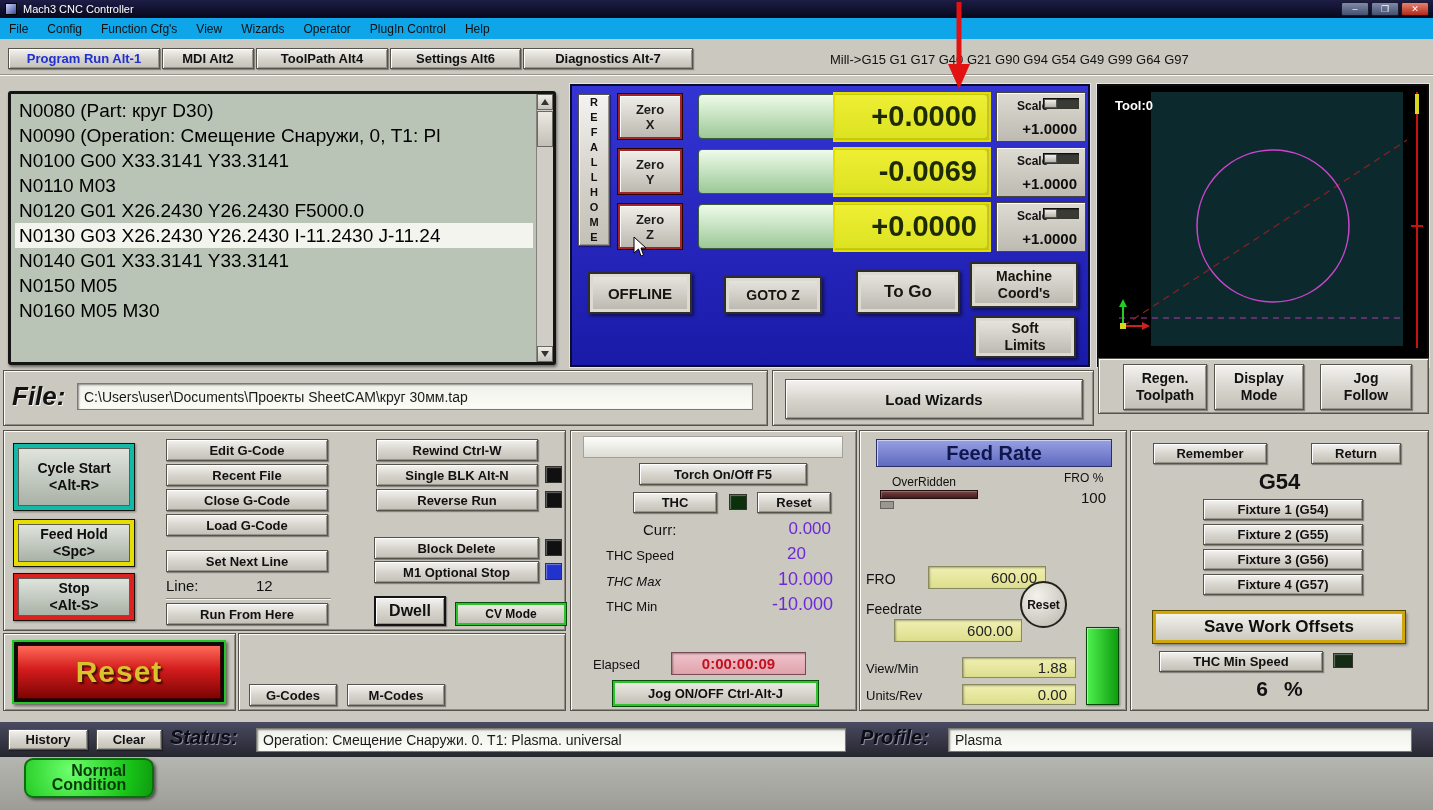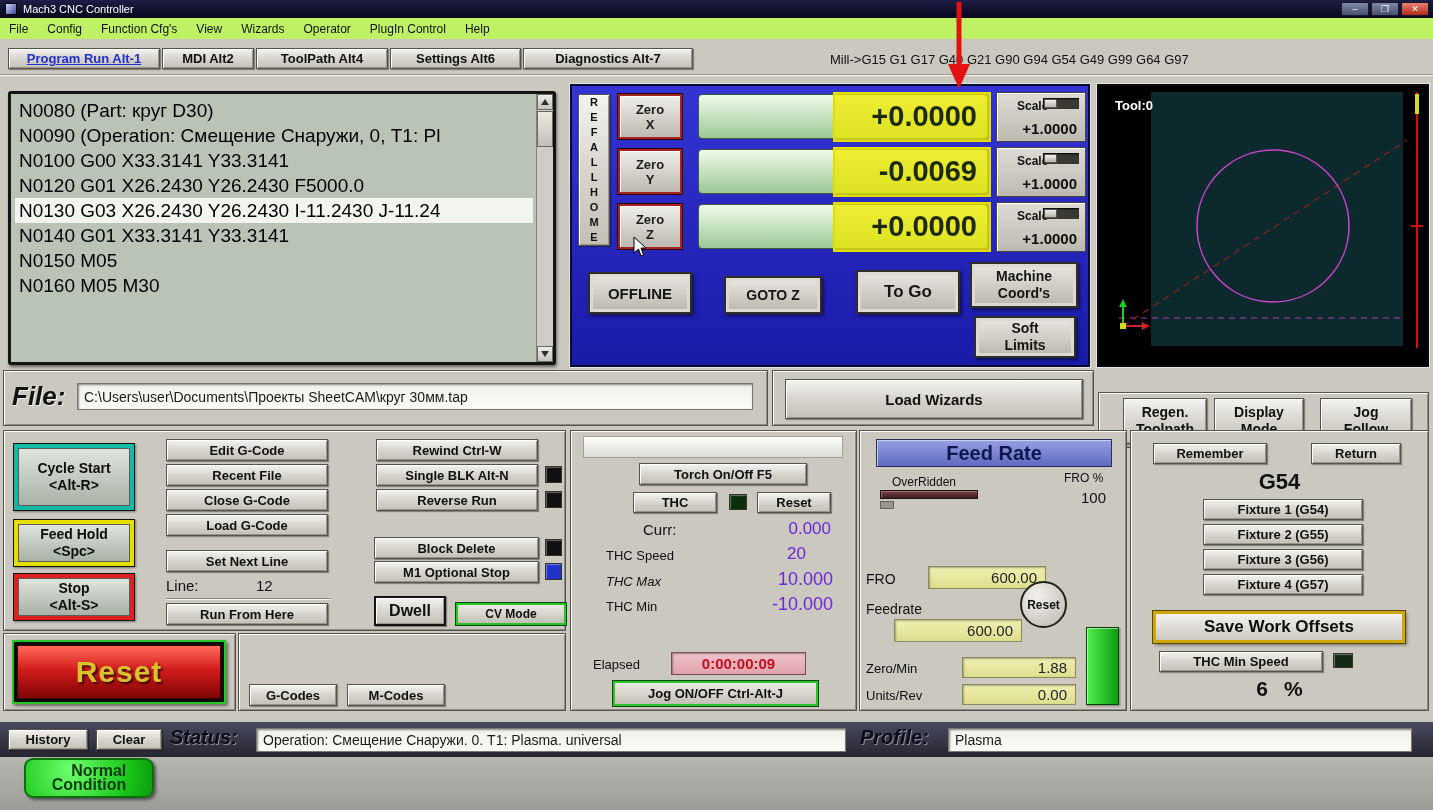--- a/index.html
+++ b/index.html
@@ -13,21 +13,21 @@
   .titlebar { left:0; top:0; width:1433px; height:18px;
     background:linear-gradient(180deg,#1d1d46,#07071c); display:flex; align-items:center; }
   .app-icon { width:12px; height:12px; margin-left:5px;
     background:linear-gradient(135deg,#cfd6ff,#3a4a9a); border:1px solid #000; }
   .title-text { color:#fff; font-size:11px; margin-left:6px; }
   .win-btns { position:absolute; right:4px; top:2px; display:flex; gap:2px; }
   .win-btn { width:28px; height:14px; font-size:9px; line-height:12px; text-align:center; color:#fff;
     background:linear-gradient(180deg,#7d8aa8,#46506e); border:1px solid #1a1a2a; border-radius:2px; }
   .win-btn.close { background:linear-gradient(180deg,#e88070,#b02a1a); }
 
-  .menubar { left:0; top:18px; width:1433px; height:22px; background:#bef264;
+  .menubar { left:0; top:18px; width:1433px; height:22px; background:#0ea5e9;
     border-bottom:1px solid #c9c6c0; display:flex; align-items:center; gap:19px; padding-left:9px; }
   .menu-item { font-size:12px; color:#111; }
 
   
   .btn { background:linear-gradient(180deg,#f4f3f0,#d8d5ce 50%,#c3c0b7);
     border:1px solid #55544c;
     box-shadow:inset 1px 1px 0 #ffffff, inset -1px -1px 0 #97948b, 1px 1px 1px rgba(0,0,0,.35);
     display:flex; align-items:center; justify-content:center; text-align:center;
     font-weight:bold; font-size:13px; color:#111; cursor:default; }
   .field { background:linear-gradient(180deg,#f1f1ea,#fcfcf8); border:1px solid #7b7a72;
@@ -35,21 +35,21 @@
     display:flex; align-items:center; padding:2px 6px; overflow:hidden; white-space:nowrap; }
   .panel { background:#cbc8c0; border:1px solid #55544c;
     box-shadow:inset 1px 1px 0 #fdfdf8, inset -1px -1px 0 #8e8b82; }
   .led { border:1px solid #33322c; box-shadow:inset 1px 1px 1px rgba(255,255,255,.35); }
   .khaki { background:linear-gradient(180deg,#f0f0b2,#dede8e); border:1px solid #8a8a60;
     box-shadow:inset 1px 1px 2px rgba(0,0,0,.3); display:flex; align-items:center;
     justify-content:flex-end; padding:0 8px; font-size:15px; color:#222; }
 
   
   .tab { font-size:13px; }
-  .tab.active { color:#1f2fd0; text-decoration:underline; }
+  .tab.active { color:#1f2fd0; }
   .modes-text { font-size:13px; color:#111; }
 
   
   .gcode-win { left:8px; top:91px; width:548px; height:274px; background:#b9c4b6;
     border:3px solid #141414; border-radius:3px; box-shadow:1px 2px 3px rgba(0,0,0,.5); }
   .gcode-lines { position:absolute; left:4px; top:4px; right:20px; bottom:4px; overflow:hidden; }
   .gcode-line { font-size:19px; line-height:25px; color:#000; white-space:nowrap; padding-left:4px; }
   .gcode-line.hl { background:#f4f4ef; }
   .gcode-sb { position:absolute; right:0; top:0; bottom:0; width:17px; background:#d0cdc6; border-left:1px solid #84827a; }
   .sb-arrow { position:absolute; left:0; width:16px; height:16px; background:linear-gradient(180deg,#efede8,#c6c3bb);
@@ -178,20 +178,21 @@
   <div class="abs btn tab" style="left:390px;top:48px;width:131px;height:21px;">Settings Alt6</div>
   <div class="abs btn tab" style="left:523px;top:48px;width:170px;height:21px;">Diagnostics Alt-7</div>
   <div class="abs modes-text" style="left:830px;top:52px;width:580px;">Mill-&gt;G15  G1 G17 G40 G21 G90 G94 G54 G49 G99 G64 G97</div>
   <div class="abs" style="left:0;top:74px;width:1433px;height:2px;border-top:1px solid #96938a;border-bottom:1px solid #fbfbf6;"></div>
 
   <div class="abs gcode-win">
     <div class="gcode-lines">
       <div class="gcode-line">N0080 (Part: круг D30)</div>
       <div class="gcode-line">N0090 (Operation: Смещение Снаружи, 0, T1: Pl</div>
       <div class="gcode-line">N0100 G00 X33.3141 Y33.3141</div>
+      <div class="gcode-line">N0110 M03</div>
       <div class="gcode-line">N0120 G01 X26.2430 Y26.2430 F5000.0</div>
       <div class="gcode-line hl">N0130 G03 X26.2430 Y26.2430 I-11.2430 J-11.24</div>
       <div class="gcode-line">N0140 G01 X33.3141 Y33.3141</div>
       <div class="gcode-line">N0150 M05</div>
       <div class="gcode-line">N0160 M05 M30</div>
     </div>
     <div class="gcode-sb">
       <div class="sb-arrow" style="top:0;">
           <div class="tri-up"></div>
         </div>
@@ -283,21 +284,21 @@
     <div class="tp-label">Tool:0</div>
   </div>
 
   <div class="abs panel" style="left:3px;top:370px;width:765px;height:56px;">
     <div class="abs file-label" style="left:8px;top:10px;">File:</div>
     <div class="abs field" style="left:73px;top:12px;width:676px;height:27px;">C:\Users\user\Documents\Проекты SheetCAM\круг 30мм.tap</div>
   </div>
   <div class="abs panel" style="left:772px;top:370px;width:322px;height:56px;">
     <div class="abs btn" style="left:12px;top:8px;width:298px;height:40px;font-size:15px;">Load Wizards</div>
   </div>
-  <div class="abs panel" style="left:1098px;top:392px;width:331px;height:56px;padding-left:48px;">
+  <div class="abs panel" style="left:1098px;top:358px;width:331px;height:56px;padding-left:48px;">
     <div class="abs btn pre" style="left:24px;top:5px;width:84px;height:46px;font-size:14px;line-height:17px;">Regen.
 Toolpath</div>
     <div class="abs btn pre" style="left:115px;top:5px;width:90px;height:46px;font-size:14px;line-height:17px;">Display
 Mode</div>
     <div class="abs btn pre" style="left:221px;top:5px;width:92px;height:46px;font-size:14px;line-height:17px;">Jog
 Follow</div>
   </div>
 
   <div class="abs panel" style="left:3px;top:430px;width:563px;height:201px;">
     <div class="ring" style="left:9px;top:12px;width:122px;height:68px;background:#14b8a6;">
@@ -372,21 +373,21 @@
     <div class="abs brown-bar" style="left:20px;top:59px;width:98px;height:9px;"></div>
     <div class="abs" style="left:20px;top:70px;width:14px;height:8px;background:#9a978e;border:1px solid #66645c;"></div>
     <div class="abs" style="left:204px;top:40px;font-size:12px;">FRO %</div>
     <div class="abs" style="left:200px;top:58px;width:46px;text-align:right;font-size:15px;">100</div>
     <div class="abs" style="left:6px;top:140px;font-size:14px;">FRO</div>
     <div class="abs khaki" style="left:68px;top:135px;width:118px;height:23px;">600.00</div>
     <div class="abs" style="left:6px;top:170px;font-size:14px;">Feedrate</div>
     <div class="abs reset-circle" style="left:160px;top:150px;width:47px;height:47px;">Reset</div>
     <div class="abs khaki" style="left:34px;top:188px;width:128px;height:23px;">600.00</div>
     <div class="abs green-bar" style="left:226px;top:196px;width:33px;height:78px;"></div>
-    <div class="abs small-label" style="left:6px;top:230px;">Zero/Min</div>
+    <div class="abs small-label" style="left:6px;top:230px;">View/Min</div>
     <div class="abs khaki" style="left:102px;top:226px;width:114px;height:21px;">1.88</div>
     <div class="abs small-label" style="left:6px;top:257px;">Units/Rev</div>
     <div class="abs khaki" style="left:102px;top:253px;width:114px;height:21px;">0.00</div>
   </div>
 
   <div class="abs panel" style="left:1130px;top:430px;width:299px;height:281px;">
     <div class="abs btn" style="left:22px;top:12px;width:114px;height:21px;">Remember</div>
     <div class="abs btn" style="left:180px;top:12px;width:90px;height:21px;">Return</div>
     <div class="abs" style="left:0;top:38px;width:100%;text-align:center;font-size:22px;font-weight:bold;">G54</div>
     <div class="abs btn" style="left:72px;top:68px;width:160px;height:21px;">Fixture 1 (G54)</div>

